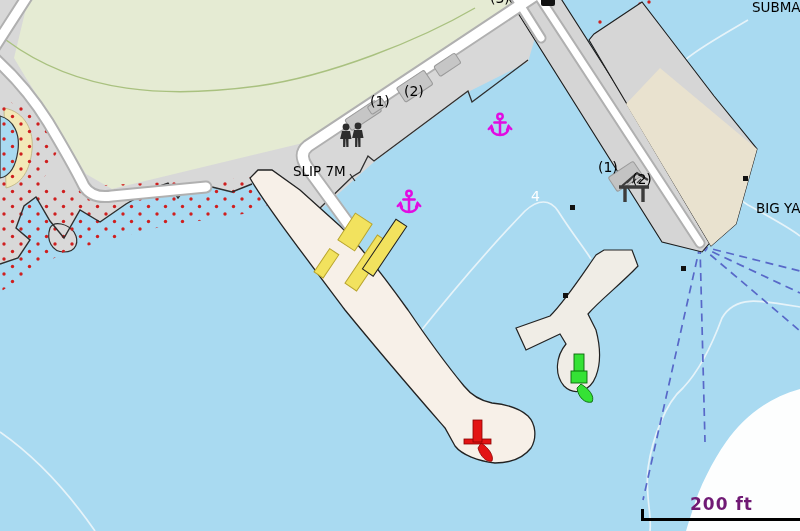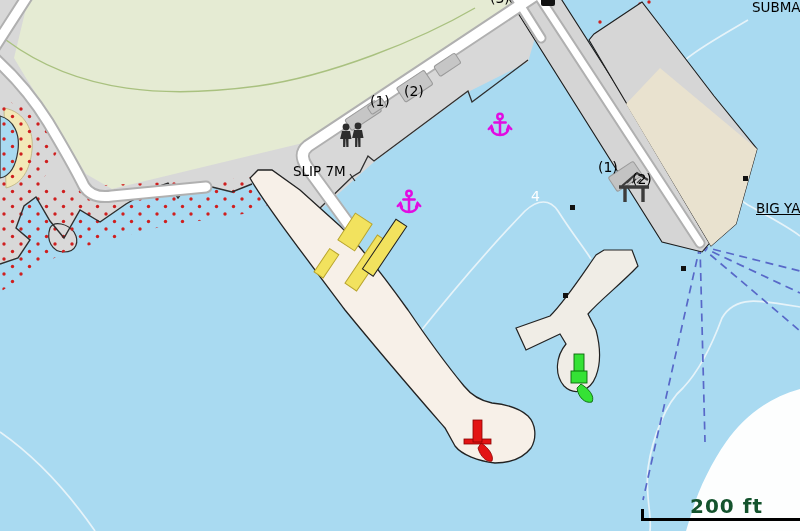--- a/index.html
+++ b/index.html
@@ -3,22 +3,22 @@
 <meta charset="utf-8">
 <style>
   html,body{margin:0;padding:0;background:#888;}
   #stage{position:relative;width:800px;height:531px;overflow:hidden;
          font-family:"DejaVu Sans","Liberation Sans",sans-serif;background:#a9daf1;}
   #stage svg{position:absolute;left:0;top:0;}
   .lbl{position:absolute;color:#000;font-size:14px;line-height:1.1;white-space:nowrap;
        font-family:"DejaVu Sans","Liberation Sans",sans-serif;}
   .lbl.small{font-size:13.5px;}
   .lbl.white{color:#ffffff;}
-  .scale-label{position:absolute;left:690px;top:494px;font-weight:bold;font-size:20px;
-       letter-spacing:1px;color:#14532d;}
+  .scale-label{position:absolute;left:690px;top:494px;font-weight:bold;font-size:17px;
+       letter-spacing:1px;color:#701a75;}
   .scale-line{position:absolute;left:641px;top:518px;width:159px;height:3px;background:#000;}
   .scale-tick{position:absolute;left:641px;top:509px;width:3px;height:12px;background:#000;}
 </style>
 </head>
 <body>
 
 <div id="stage">
 
 <svg width="800" height="531" viewBox="0 0 800 531">
   <defs>
@@ -162,21 +162,21 @@
 
   <g>
     <rect x="574" y="354" width="10" height="21" fill="#35e235" stroke="#0a660a" stroke-width="0.9"></rect>
     <rect x="571" y="371" width="16" height="12" fill="#35e235" stroke="#0a660a" stroke-width="0.9"></rect>
     <path d="M581,384 C589,389 595,396 592,402 C585,404 578,397 577,388 Z" fill="#35e235" stroke="#0a660a" stroke-width="0.9"></path>
   </g>
 </svg>
 
 <div class="lbl small" style="left:293px;top:164px;">SLIP 7M</div>
 <div class="lbl small" style="left:752px;top:0px;">SUBMAR</div>
-<div class="lbl small" style="left:756px;top:201px;text-decoration:underline;">BIG YA</div>
+<div class="lbl small" style="left:756px;top:201px;">BIG YA</div>
 <div class="lbl" style="left:370px;top:94px;">(1)</div>
 <div class="lbl" style="left:404px;top:84px;">(2)</div>
 <div class="lbl" style="left:490px;top:-9px;">(3)</div>
 <div class="lbl" style="left:598px;top:160px;">(1)</div>
 <div class="lbl" style="left:632px;top:172px;">(2)</div>
 <div class="lbl white" style="left:531px;top:189px;">4</div>
 
 <div>
   <div class="scale-label">200 ft</div>
   <div class="scale-line"></div>

